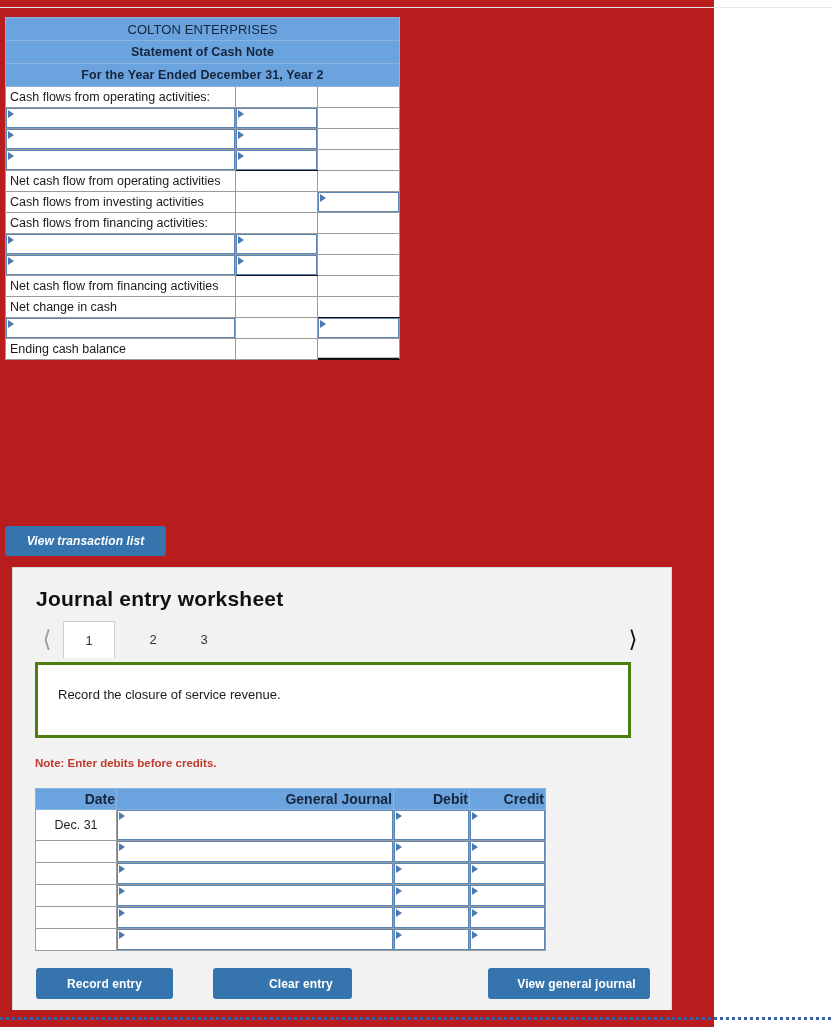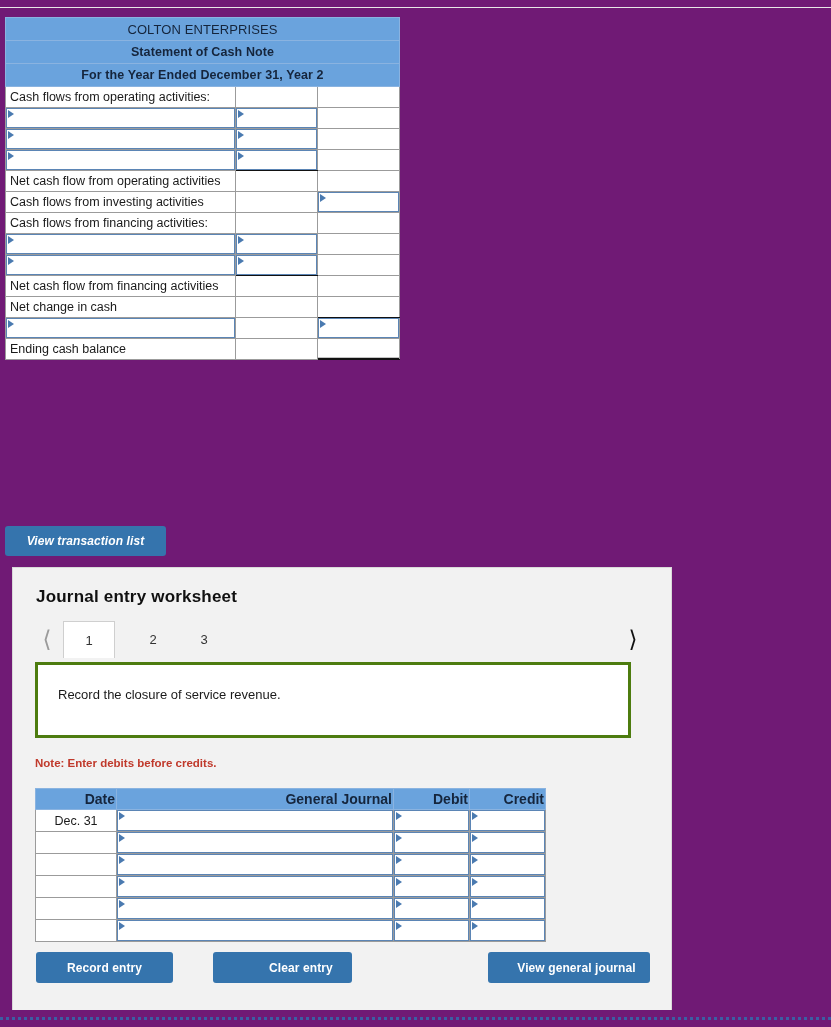--- a/index.html
+++ b/index.html
@@ -6,22 +6,22 @@
   html, body {
     margin: 0; padding: 0;
     width: 831px; height: 1027px;
     background: #ffffff;
     font-family: "Liberation Sans", sans-serif;
     overflow: hidden;
   }
 
   .page {
     position: relative;
-    width: 831px; height: 1027px;
-    background: #701a75;
+    width: 714px; height: 1027px;
+    background: #b91c1c;
   }
 
   .top-rule {
     position: absolute; left: 0; top: 7px;
     width: 831px; height: 1px;
     background: #e7e7e7;
   }
 
   
   .stmt {
@@ -113,21 +113,21 @@
     left: 12px; top: 567px;
     width: 660px; height: 443px;
     background: #f2f2f2;
     border: 1px solid #d9d9d9;
     border-bottom: none;
   }
 
   .jtitle {
     position: absolute;
     left: 23px; top: 19px;
-    font-size: 17px;
+    font-size: 21px;
     font-weight: bold;
     color: #111;
     letter-spacing: .2px;
   }
 
   .tabbar {
     position: absolute;
     left: 22px; top: 53px;
     width: 610px; height: 36px;
   }
@@ -210,25 +210,25 @@
     height: 22px;
     padding: 0;
     background: #ffffff;
     text-align: center;
     vertical-align: middle;
   }
   .jc-date   { width: 81px; }
   .jc-gj     { width: 277px; }
   .jc-debit  { width: 76px; }
   .jc-credit { width: 76px; }
-  .jtable td.dval { font-size: 12.5px; padding: 3px 4px; }
+  .jtable td.dval { font-size: 12.5px; padding: 8px 4px; }
 
   .btn-row {
     position: absolute;
-    left: 0; top: 384px;
+    left: 0; top: 400px;
     width: 660px; height: 34px;
   }
   .btn-record { position: absolute; left: 23px;  top: 0; width: 137px; height: 31px; }
   .btn-clear  { position: absolute; left: 200px; top: 0; width: 139px; height: 31px; padding-left: 43px; }
   .btn-viewgj { position: absolute; left: 475px; top: 0; width: 162px; height: 31px; padding-left: 21px; }
 
   .bottom-dots {
     position: absolute;
     left: 0; bottom: 7px;
     width: 831px; height: 0;

